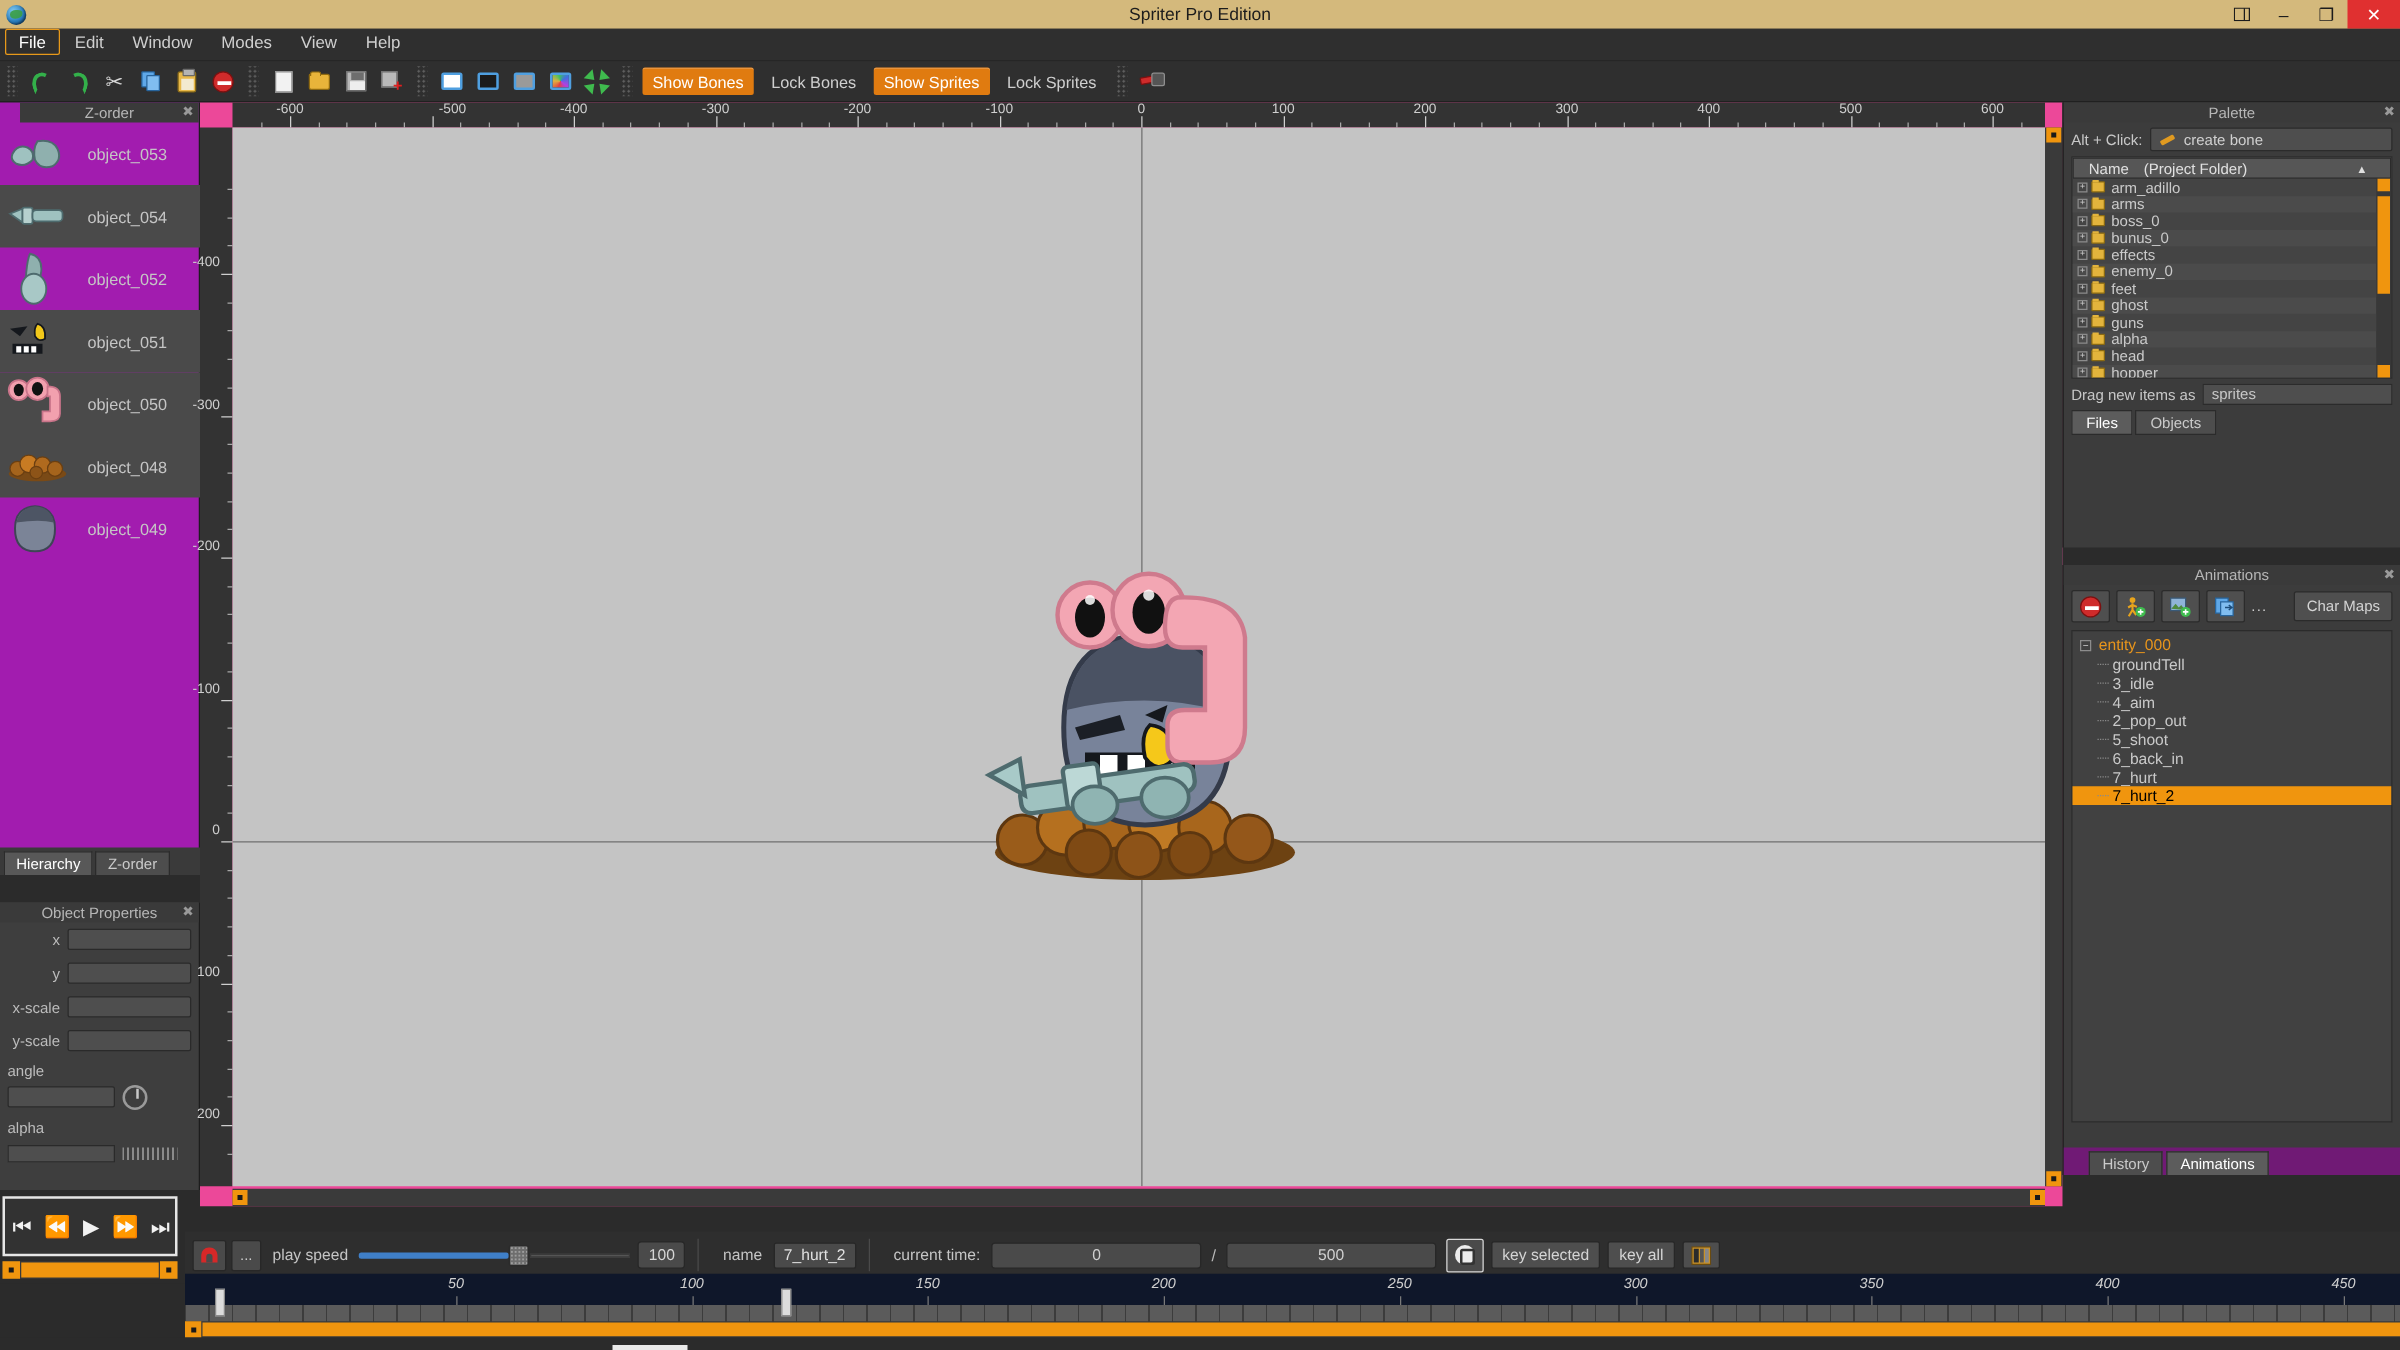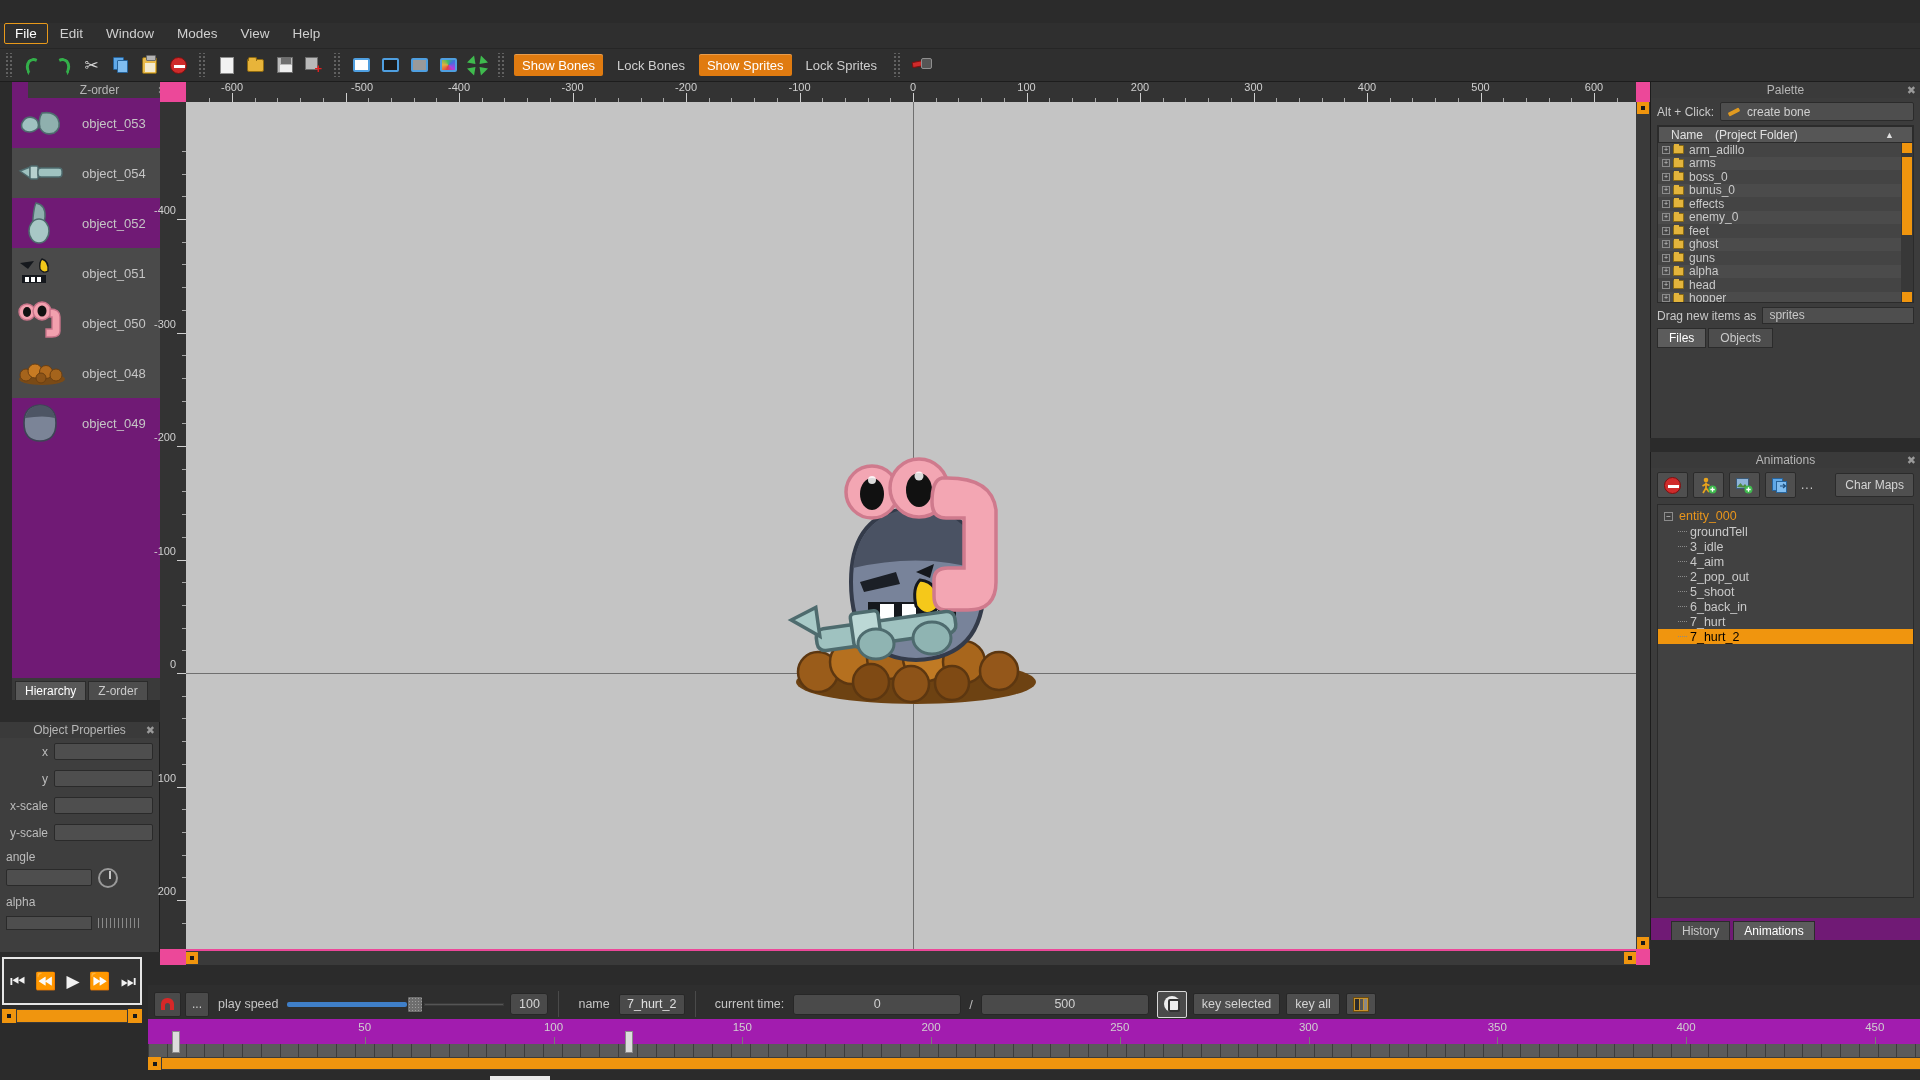--- a/index.html
+++ b/index.html
@@ -105,21 +105,21 @@
   .ic-bonetool .b { position:absolute; right:0; top:2px; width:11px; height:11px; background:#555; border:1px solid #8f8f8f; border-radius:2px; }
 
   
   .panel-title {
     height:16px; line-height:16px; text-align:center; font-size:12px;
     color:#b6b6b6; background:#3a3a3a; position:relative;
   }
   .panel-title .x { position:absolute; right:4px; top:0; font-size:11px; color:#9a9a9a; }
 
   .zorder-panel {
-    position:absolute; left:12px; top:82px; width:160px; height:618px; background:#701a75;
+    position:absolute; left:0; top:82px; width:160px; height:618px; background:#a21caf;
     border-right:1px solid #1d1d1d;
     padding-left:16px;
   }
   .zo-list { position:absolute; left:0; top:16px; width:160px; bottom:34px; overflow:hidden; }
   .zo-row { height:50px; display:flex; align-items:center; padding-left:4px; position:relative; }
   .zo-row.alt { background:#4a4a4a; }
   .zo-thumb { width:56px; height:44px; position:relative; flex:0 0 56px; }
   .zo-name { margin-left:10px; font-size:13px; color:#c5c5c5; }
   .zo-tabs { position:absolute; left:0; bottom:0; width:160px; height:22px; background:#3a3a3a; display:flex; align-items:flex-end; padding-left:3px; }
   .zo-tab { font-size:12px; padding:2px 9px; background:#4d4d4d; border:1px solid #2b2b2b; border-bottom:none; margin-right:2px; color:#cacaca; }
@@ -239,36 +239,53 @@
   .time-box { width:168px; height:21px; background:#4a4a4a; border:1px solid #272727; border-radius:3px;
      display:flex; align-items:center; justify-content:center; font-size:12.5px; color:#d0d0d0; }
   .tl-slash { margin:0 8px; color:#b8b8b8; font-size:13px; }
   .tl-btn { height:22px; padding:0 8px; background:#4e4e4e; border:1px solid #272727; border-radius:2px;
      display:flex; align-items:center; font-size:12.5px; color:#d4d4d4; margin-left:6px; }
   .tl-round { width:30px; height:27px; background:#4a4a4a; border:1px solid #d8d8d8; border-radius:2px;
      display:flex; align-items:center; justify-content:center; margin-left:8px; }
   .tl-round .circ { width:16px; height:16px; border-radius:50%; background:#ececec; position:relative; }
   .tl-round .circ:after { content:""; position:absolute; left:4px; top:3px; width:8px; height:9px; border:2px solid #333; border-radius:2px; }
 
-  .timeline-ruler { position:absolute; left:148px; top:1019px; right:0; height:40px; background:#a21caf; }
+  .timeline-ruler { position:absolute; left:148px; top:1019px; right:0; height:40px; background:#0f172a;font-style:italic; }
   .tr-tick { position:absolute; top:18px; width:1px; height:7px; background:#7a7a7a; }
   .tr-label { position:absolute; top:2px; font-size:11.5px; color:#d0d0d0; transform:translateX(-50%); }
   .tr-grid { position:absolute; left:0; right:0; top:25px; height:15px; background:#5b5b5b;
      background-image:repeating-linear-gradient(90deg,#3c3c3c 0 1px, transparent 1px 18.8px); }
   .tr-keyframe { position:absolute; top:12px; width:8px; height:22px; background:#dcdcdc; border:1px solid #8b8b8b; }
   .tl-bottomscroll { position:absolute; left:148px; bottom:10px; right:0; height:13px; background:#3a3a3a; display:flex; align-items:center;}
   .tl-bottom-bar { height:11px; background:#f0950e; margin-left:1px; }
   .bottom-strip { position:absolute; left:0; bottom:0; width:1920px; height:10px; background:#2b2b2b; }
   .bottom-strip .b-accent { position:absolute; left:490px; bottom:0; width:60px; height:4px; background:#e9e9e9; }
 </style>
 </head>
 <body>
 
 <div class="app">
 
+  <div class="titlebar">
+    <div class="tb-logo">
+        <div class="globe"></div>
+      </div>
+    <div class="tb-title">Spriter Pro Edition</div>
+    <div class="tb-buttons">
+      <div class="tb-btn restore-panel">
+        <svg width="13" height="11" viewBox="0 0 13 11">
+            <rect x="0.5" y="0.5" width="12" height="10" fill="none" stroke="#1c1c1c"></rect>
+            <line x1="8.5" y1="0.5" x2="8.5" y2="10.5" stroke="#1c1c1c"></line>
+          </svg>
+      </div>
+      <div class="tb-btn">–</div>
+      <div class="tb-btn">❐</div>
+      <div class="tb-btn close">✕</div>
+    </div>
+  </div>
 
   <div class="menubar">
     <div class="menu-item active">File</div>
     <div class="menu-item">Edit</div>
     <div class="menu-item">Window</div>
     <div class="menu-item">Modes</div>
     <div class="menu-item">View</div>
     <div class="menu-item">Help</div>
   </div>
 

